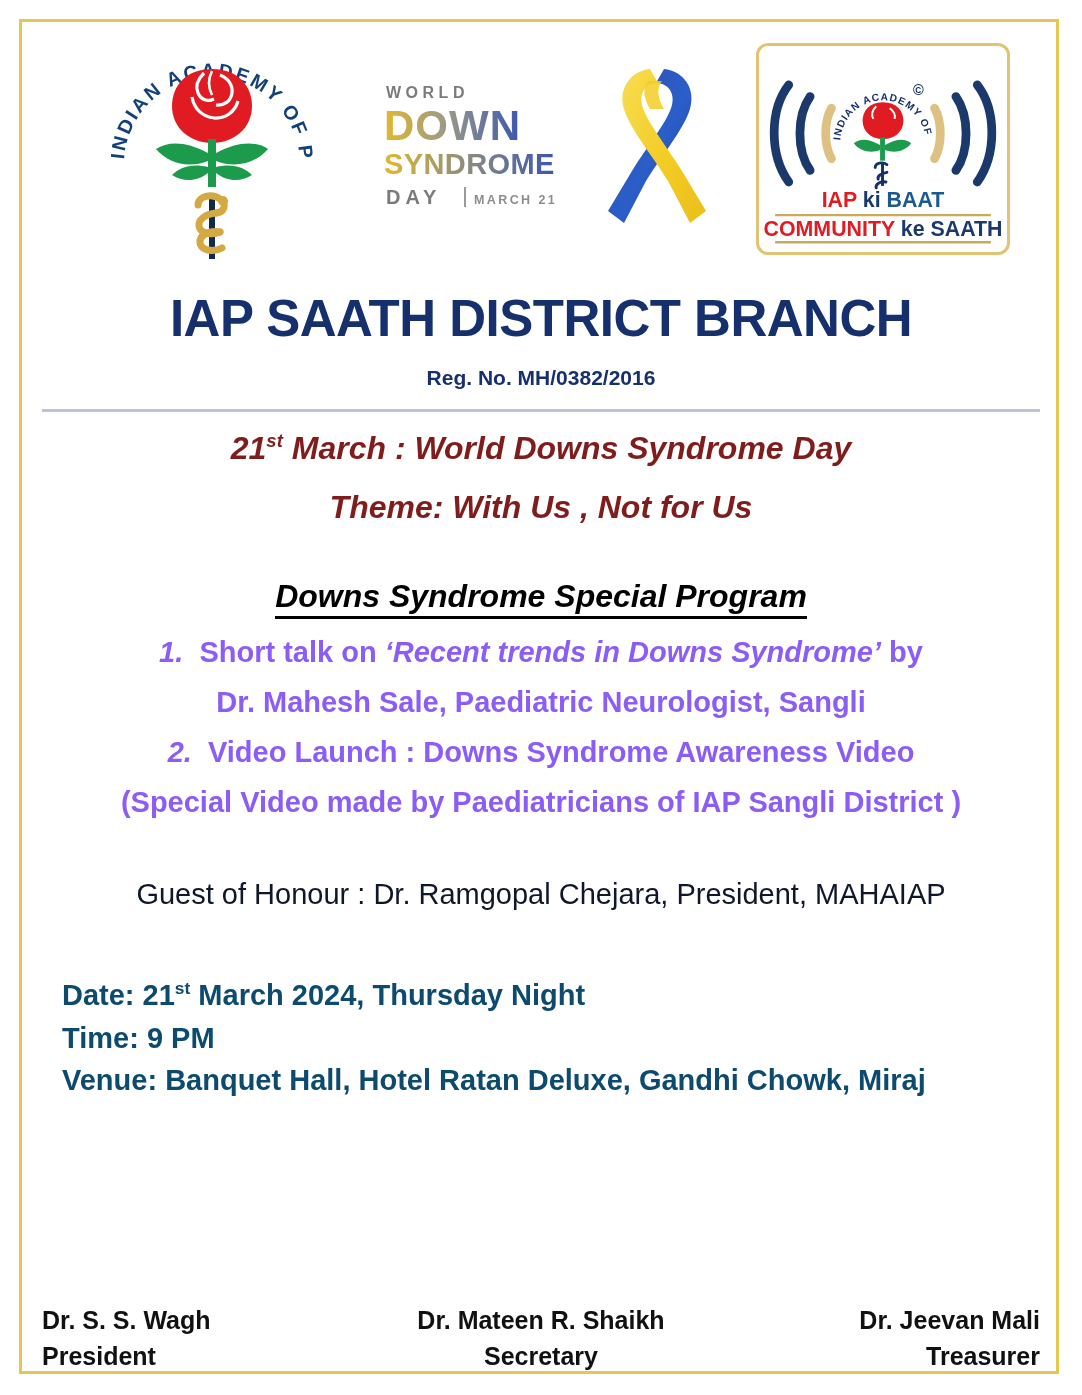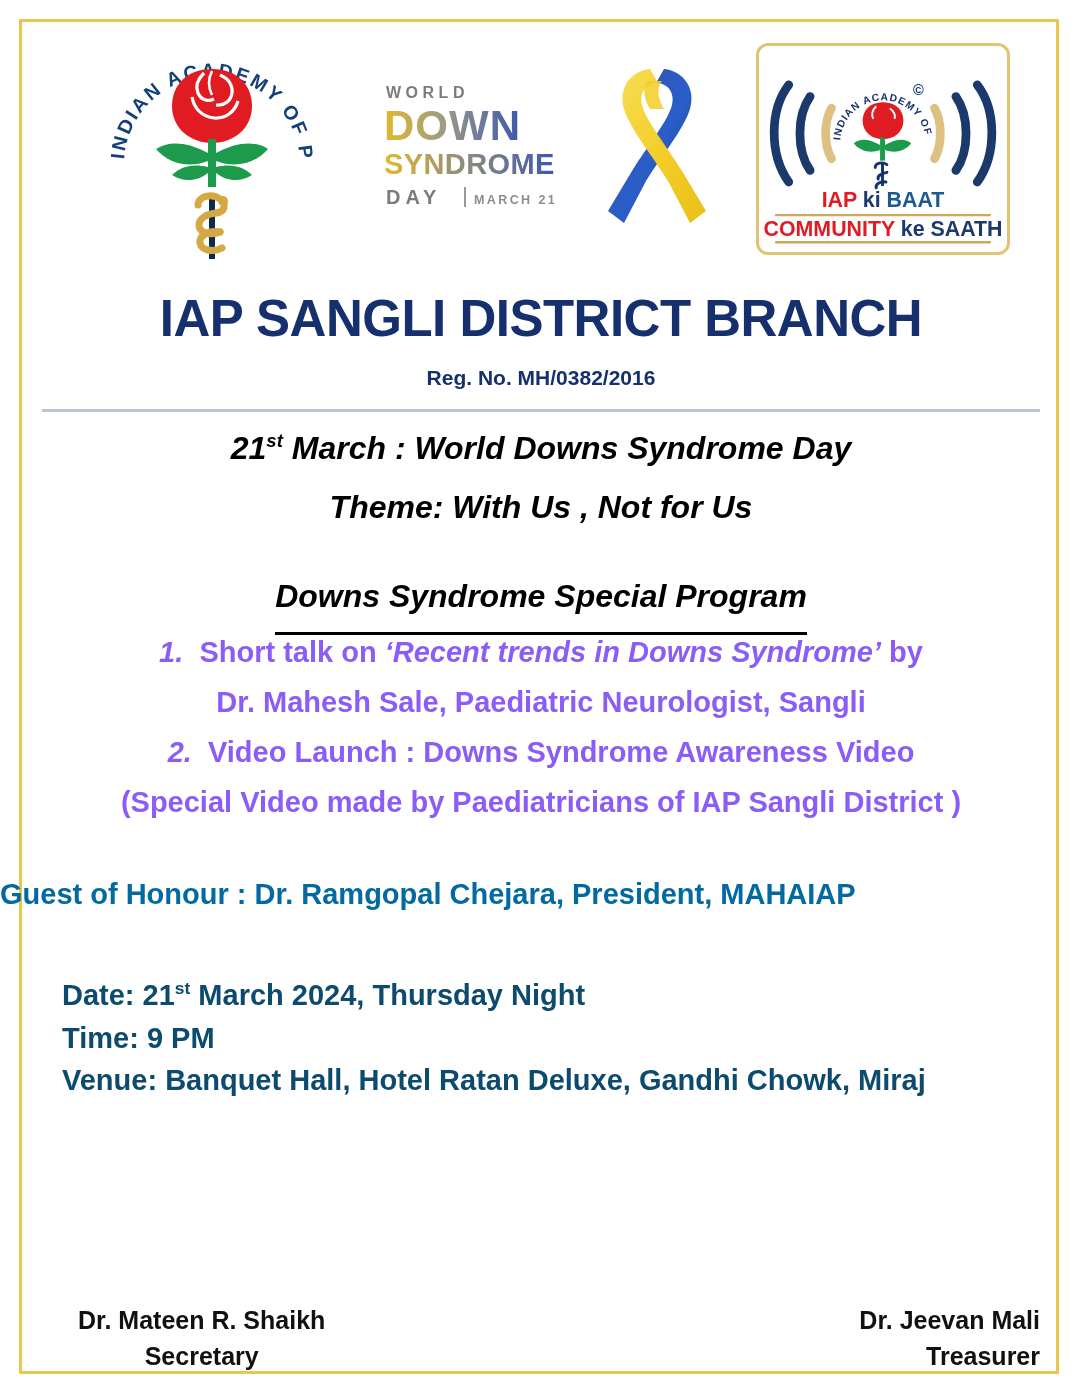--- a/index.html
+++ b/index.html
@@ -111,39 +111,39 @@
     left: 0;
     top: 432px;
     width: 1082px;
     text-align: center;
   }
   .theme-line {
     font-family: "Liberation Sans", sans-serif;
     font-size: 32px;
     font-weight: bold;
     font-style: italic;
-    color: #000000;
+    color: #7f1d1d;
     line-height: 1.0;
   }
   .theme-line.second { margin-top: 27px; }
   .theme-line sup { font-size: 0.58em; vertical-align: super; }
 
   
   .program-heading {
     position: absolute;
     left: 0;
     top: 578px;
     width: 1082px;
     text-align: center;
     font-size: 32px;
     font-weight: bold;
     font-style: italic;
     color: #000000;
   }
-  .program-heading span { border-bottom: 3px solid #000; padding-bottom: 18px; text-align: right; }
+  .program-heading span { border-bottom: 3px solid #000; padding-bottom: 2px; text-align: right; }
 
   .program-list {
     position: absolute;
     left: 0;
     top: 628px;
     width: 1082px;
     text-align: center;
     font-size: 29px;
     font-weight: bold;
     color: #8b5cf6;
@@ -152,23 +152,24 @@
   .program-list .li { display: block; }
   .program-list .num { font-style: italic; }
   .program-list em { font-style: italic; }
 
   
   .guest-line {
     position: absolute;
     left: 0;
     top: 878px;
     width: 1082px;
+    text-align: center;
     font-size: 29px;
-    font-weight: bold;
-    color: #0369a1;
+    font-weight: normal;
+    color: #0f172a;
   }
 
   
   .details {
     position: absolute;
     left: 62px;
     top: 974px;
     width: 980px;
     text-align: left;
     font-size: 29px;
@@ -343,21 +344,21 @@
         <line x1="16" y1="174" x2="238" y2="174" stroke="#c9a95a" stroke-width="2.4"></line>
         <text x="127" y="196" text-anchor="middle" font-family="Liberation Sans, sans-serif" font-size="22" font-weight="bold">
           <tspan fill="#e01b22">COMMUNITY </tspan><tspan fill="#1b3a6b">ke SAATH</tspan>
         </text>
         <line x1="16" y1="202" x2="238" y2="202" stroke="#c9a95a" stroke-width="2.4"></line>
       </svg>
     </div>
   </div>
 
   <div class="title-block">
-    <div class="org-title">IAP SANGLI DISTRICT BRANCH</div>
+    <div class="org-title">IAP SAATH DISTRICT BRANCH</div>
     <div class="reg-no">Reg. No. MH/0382/2016</div>
   </div>
   <div class="divider"></div>
 
   <div class="theme-block">
     <div class="theme-line"><span>21</span><sup>st</sup><span> March : World Downs Syndrome Day</span></div>
     <div class="theme-line second">Theme: With Us , Not for Us</div>
   </div>
 
   <div class="program-heading"><span>Downs Syndrome Special Program</span></div>
@@ -372,20 +373,24 @@
   <div class="guest-line">Guest of Honour : Dr. Ramgopal Chejara, President,  MAHAIAP</div>
 
   <div class="details">
     <div><span>Date: </span><span>21</span><sup>st</sup><span> March 2024, Thursday Night</span></div>
     <div>Time: 9 PM</div>
     <div>Venue: Banquet Hall, Hotel Ratan Deluxe, Gandhi Chowk, Miraj</div>
   </div>
 
 
   <div class="signatures">
+    <div class="sig left">
+      <div>Dr. S. S. Wagh</div>
+      <div>President</div>
+    </div>
     <div class="sig center">
       <div>Dr. Mateen R. Shaikh</div>
       <div>Secretary</div>
     </div>
     <div class="sig right">
       <div>Dr. Jeevan Mali</div>
       <div>Treasurer</div>
     </div>
   </div>
 

